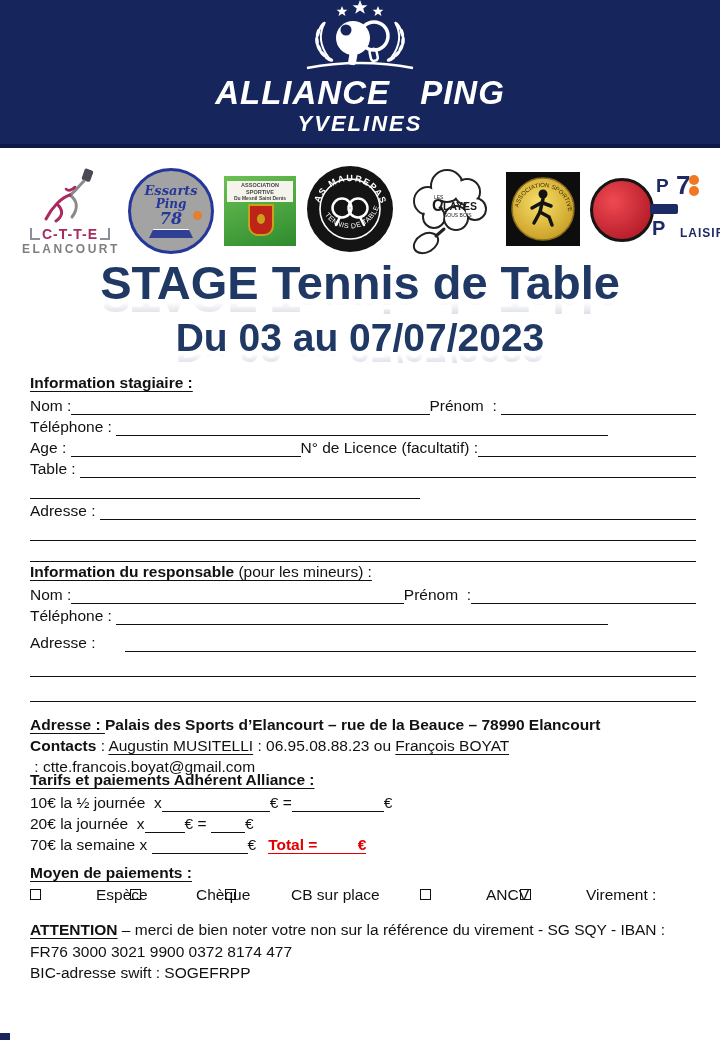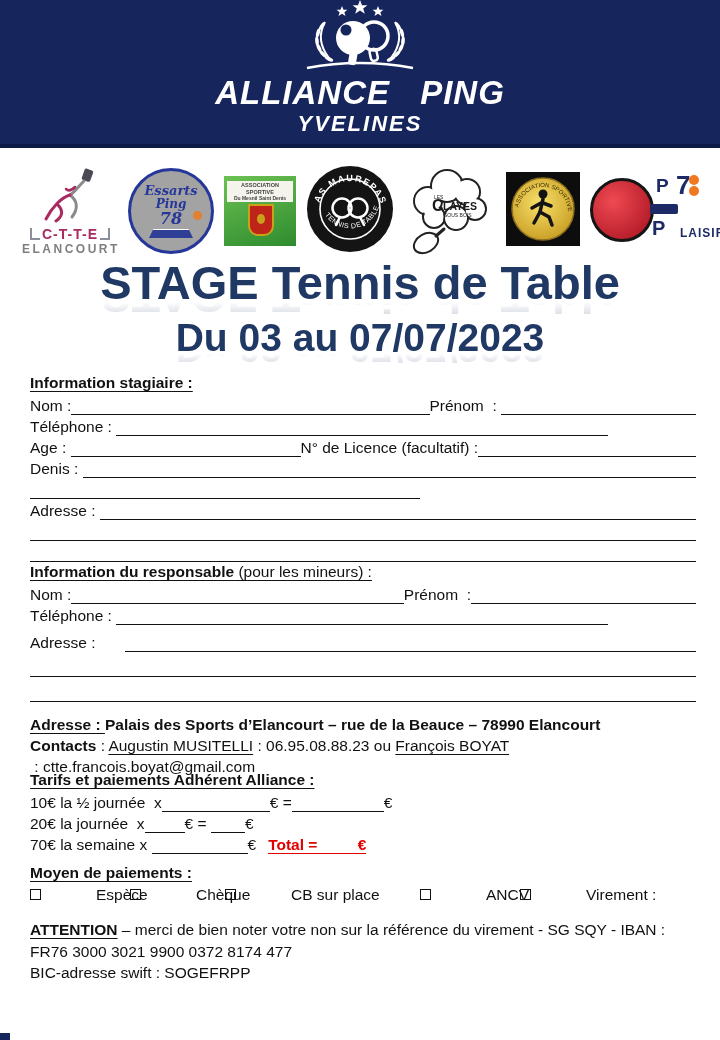--- a/index.html
+++ b/index.html
@@ -268,21 +268,21 @@
       <span class="lab">Téléphone : </span>
       <span class="bl w492"></span>
     </div>
     <div class="frow">
       <span class="lab">Age : </span>
       <span class="bl w230"></span>
       <span class="lab">N° de Licence (facultatif) :</span>
       <span class="bl fl1"></span>
     </div>
     <div class="frow">
-      <span class="lab">Denis : </span>
+      <span class="lab">Table : </span>
       <span class="bl fl1"></span>
     </div>
     <div class="frow">
       <span class="bl w390"></span>
     </div>
     <div class="frow">
       <span class="lab">Adresse : </span>
       <span class="bl fl1"></span>
     </div>
     <div class="frow">

